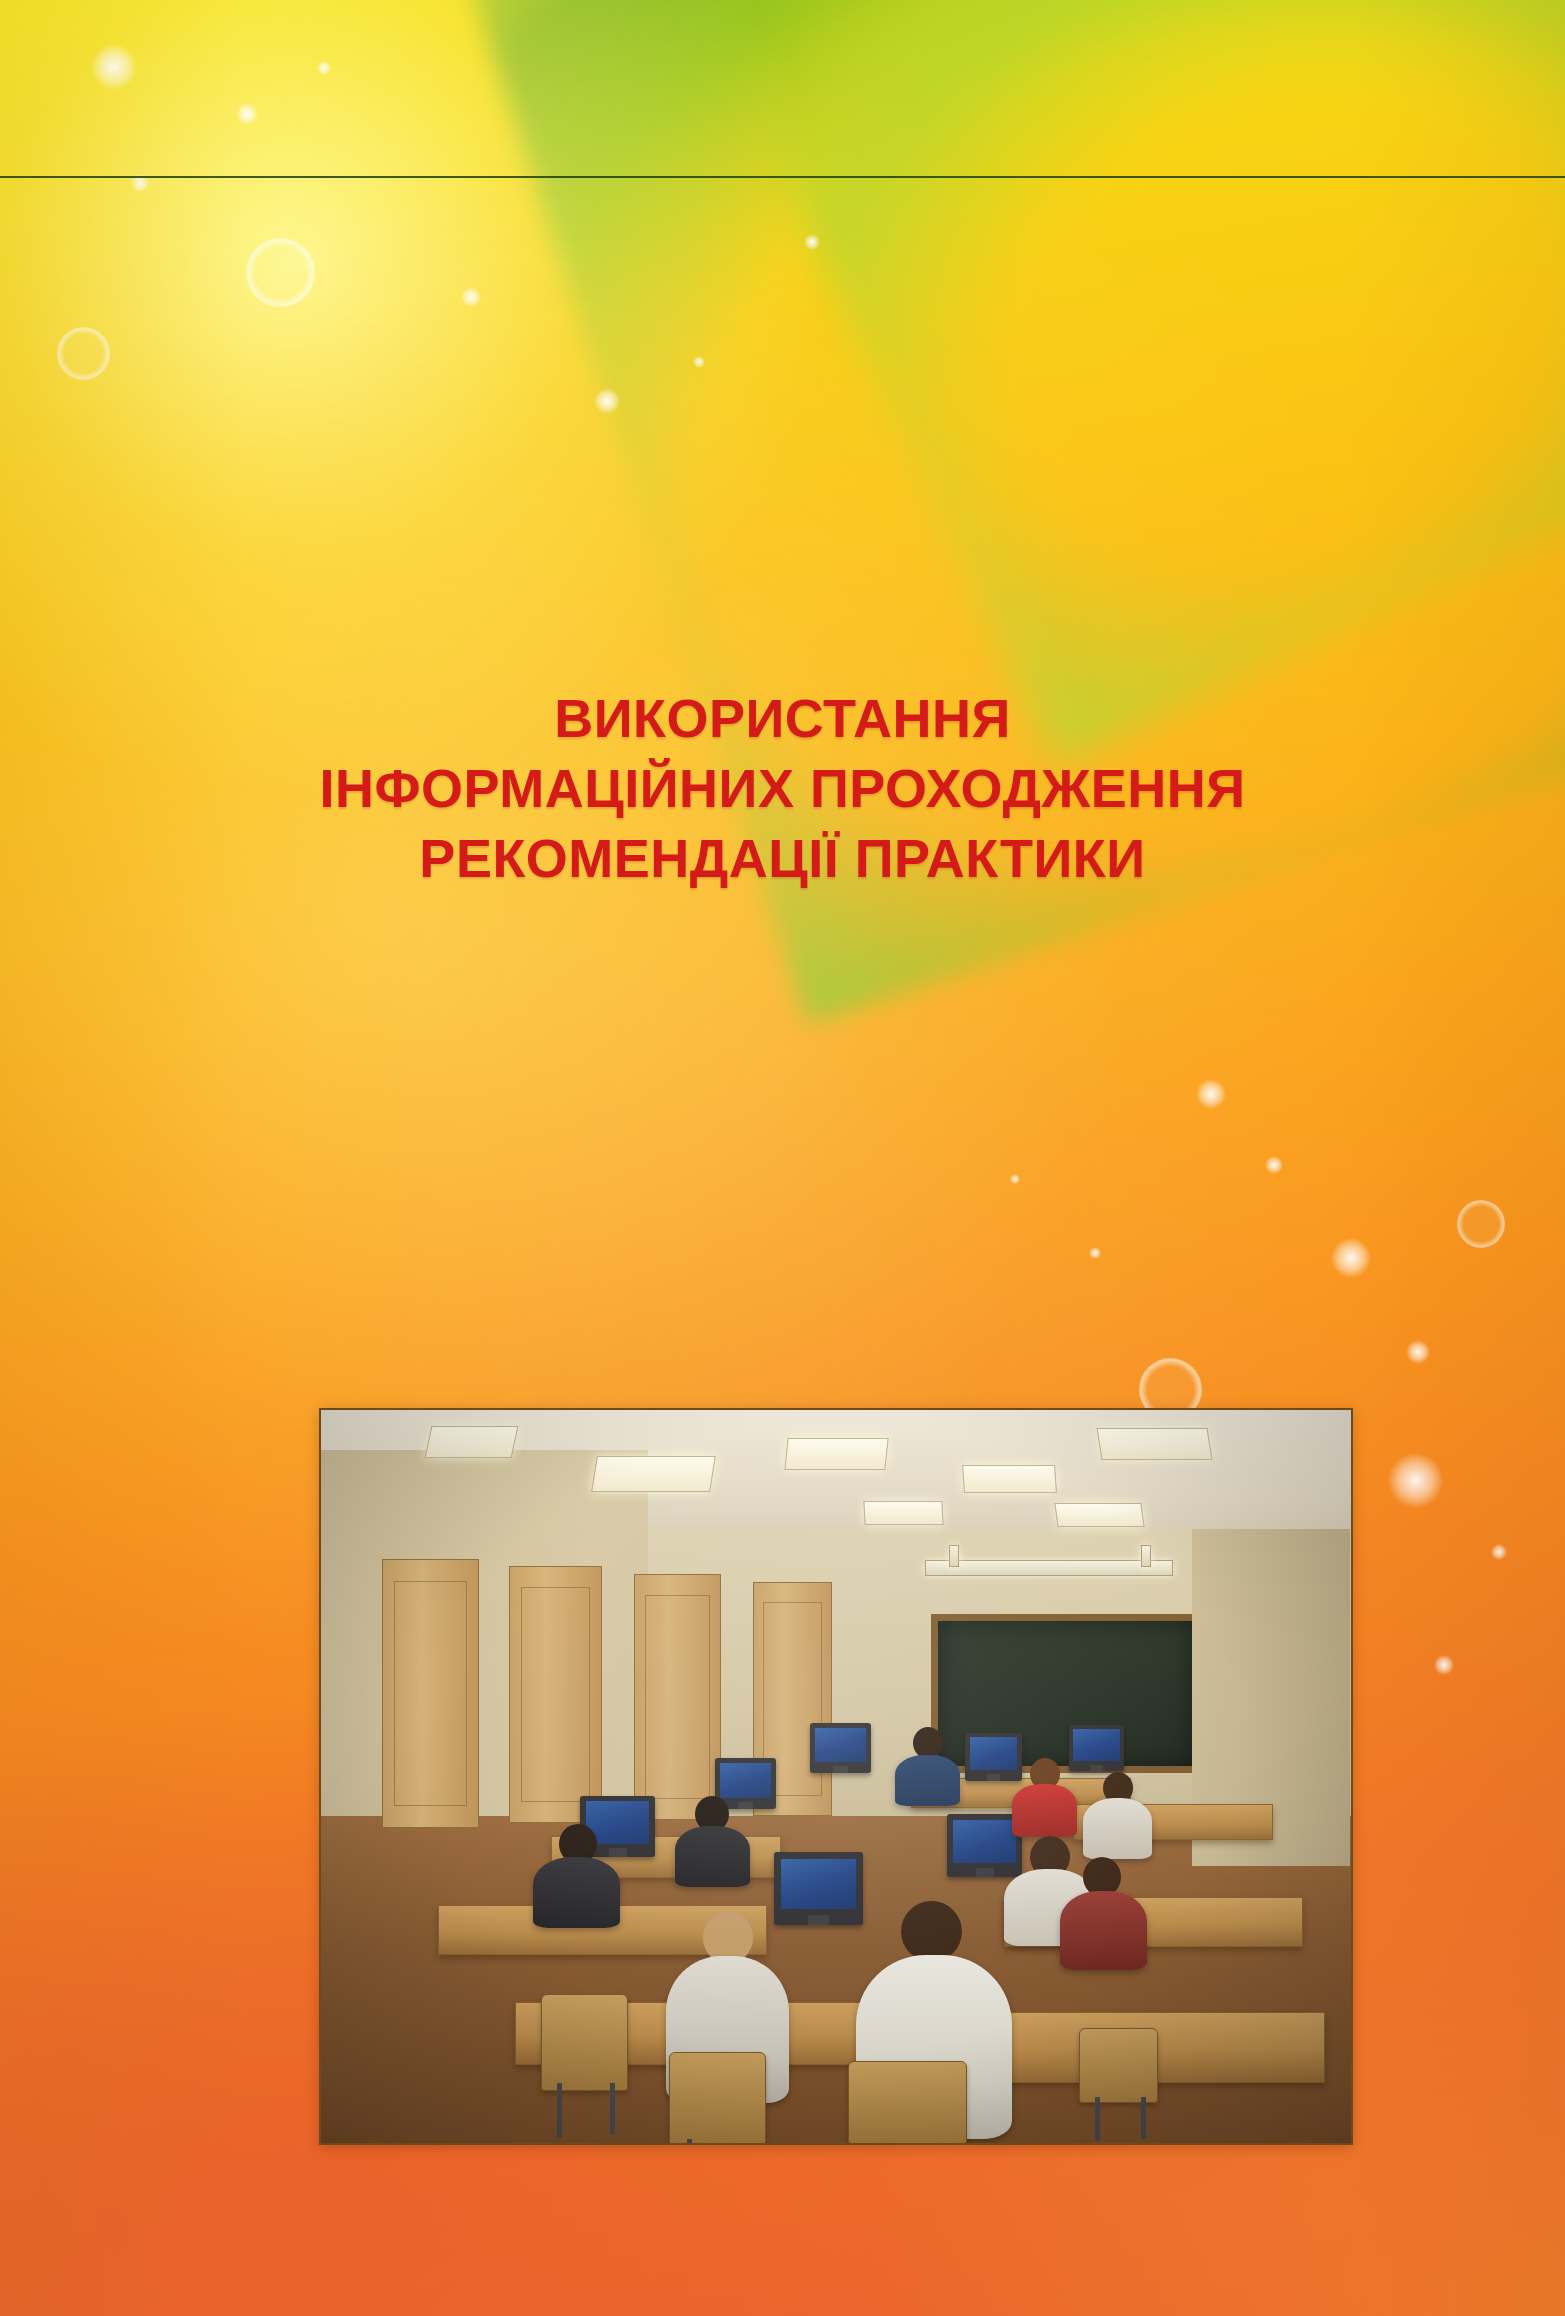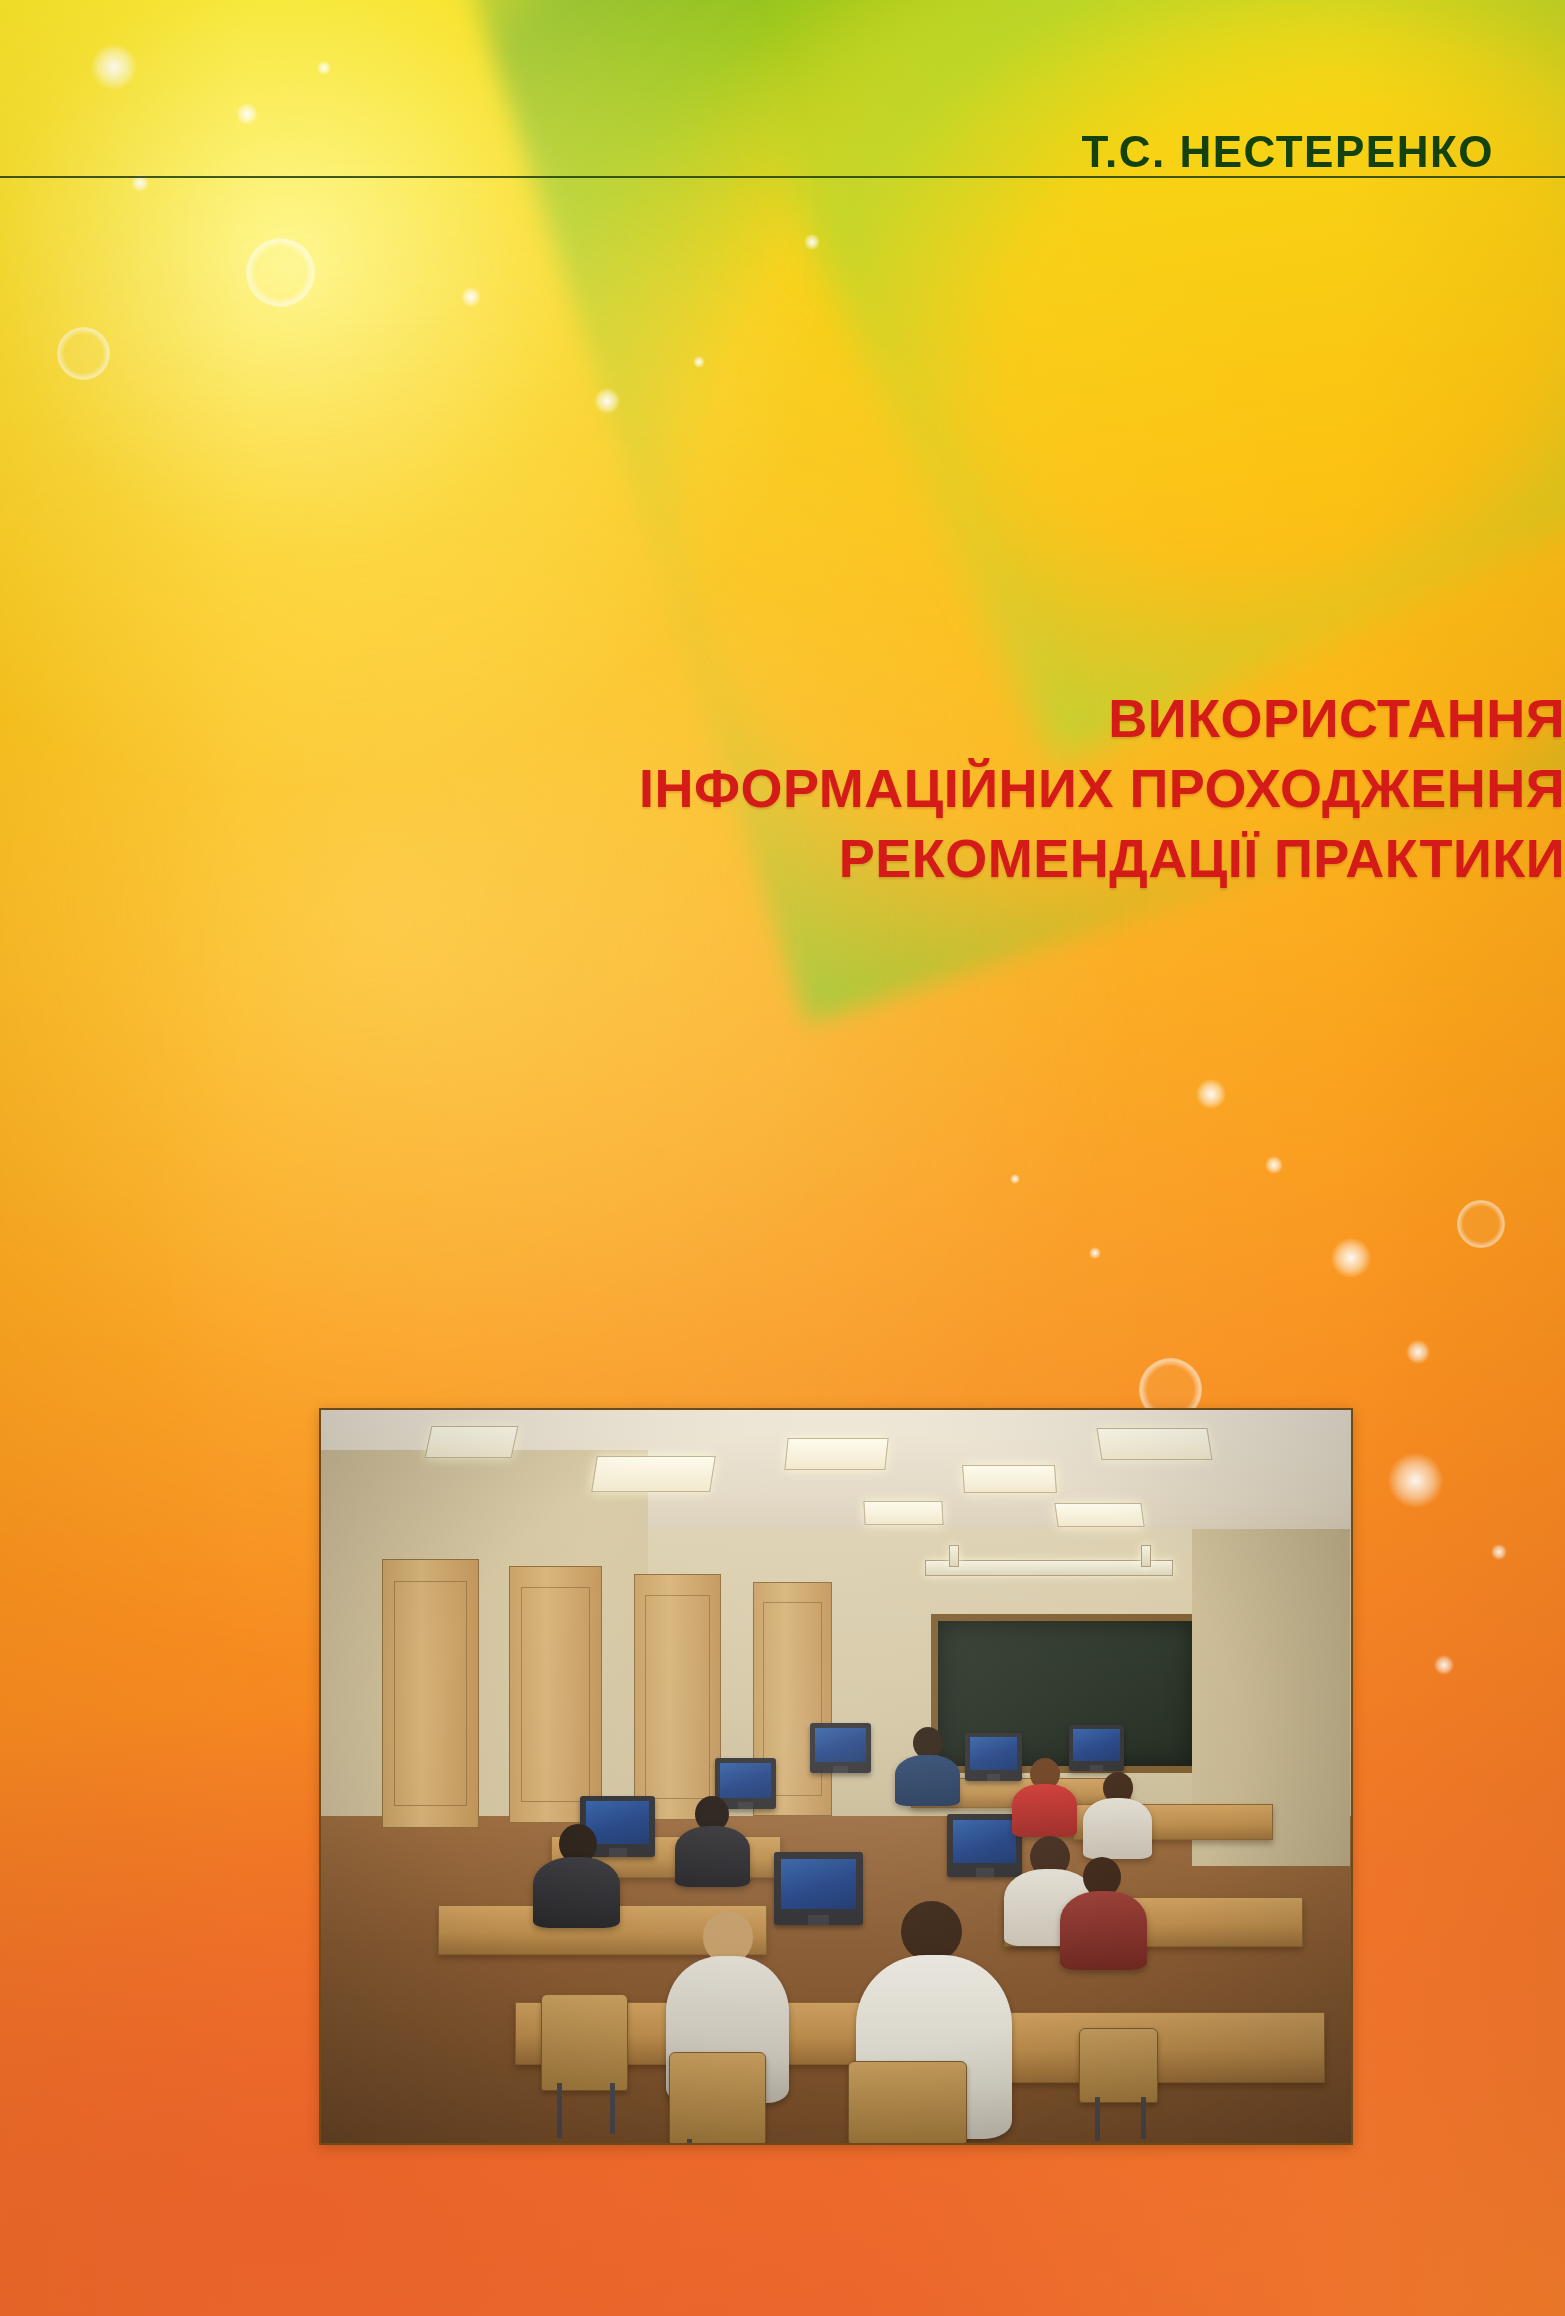--- a/index.html
+++ b/index.html
@@ -121,21 +121,21 @@
     color: #13420f;
     text-align: right;
   }
 
   
   .title-block {
     position: absolute;
     left: 0;
     right: 0;
     top: 683px;
-    text-align: right;
+    text-align: center;
   }
   .title-line {
     color: #d41b17;
     font-weight: bold;
     font-size: 54px;
     line-height: 1.30;
     letter-spacing: 0.5px;
     text-shadow: 0 2px 2px rgba(120,30,0,0.18);
     white-space: nowrap;
   }
@@ -301,21 +301,20 @@
   <div class="bokeh b-soft" style="left:1434px; top:1655px; width:20px; height:20px;"></div>
   <div class="bokeh b-soft" style="left:1243px; top:1667px; width:14px; height:14px;"></div>
   <div class="bokeh b-ring" style="left:1139px; top:1358px; width:63px; height:63px;"></div>
   <div class="bokeh b-ring" style="left:1457px; top:1200px; width:48px; height:48px;"></div>
   <div class="bokeh b-soft" style="left:1089px; top:1247px; width:12px; height:12px;"></div>
   <div class="bokeh b-soft" style="left:1010px; top:1174px; width:10px; height:10px;"></div>
   <div class="bokeh b-soft" style="left:1491px; top:1544px; width:16px; height:16px;"></div>
 
   <div class="bg-vign"></div>
 
-  <div class="author">Т.С. НЕСТЕРЕНКО</div>
   <div class="author-band"></div>
 
   <div class="title-block">
     <div class="title-line">ВИКОРИСТАННЯ</div>
     <div class="title-line">ІНФОРМАЦІЙНИХ ПРОХОДЖЕННЯ</div>
     <div class="title-line">РЕКОМЕНДАЦІЇ ПРАКТИКИ</div>
   </div>
 
 
   <div class="photo-frame">

